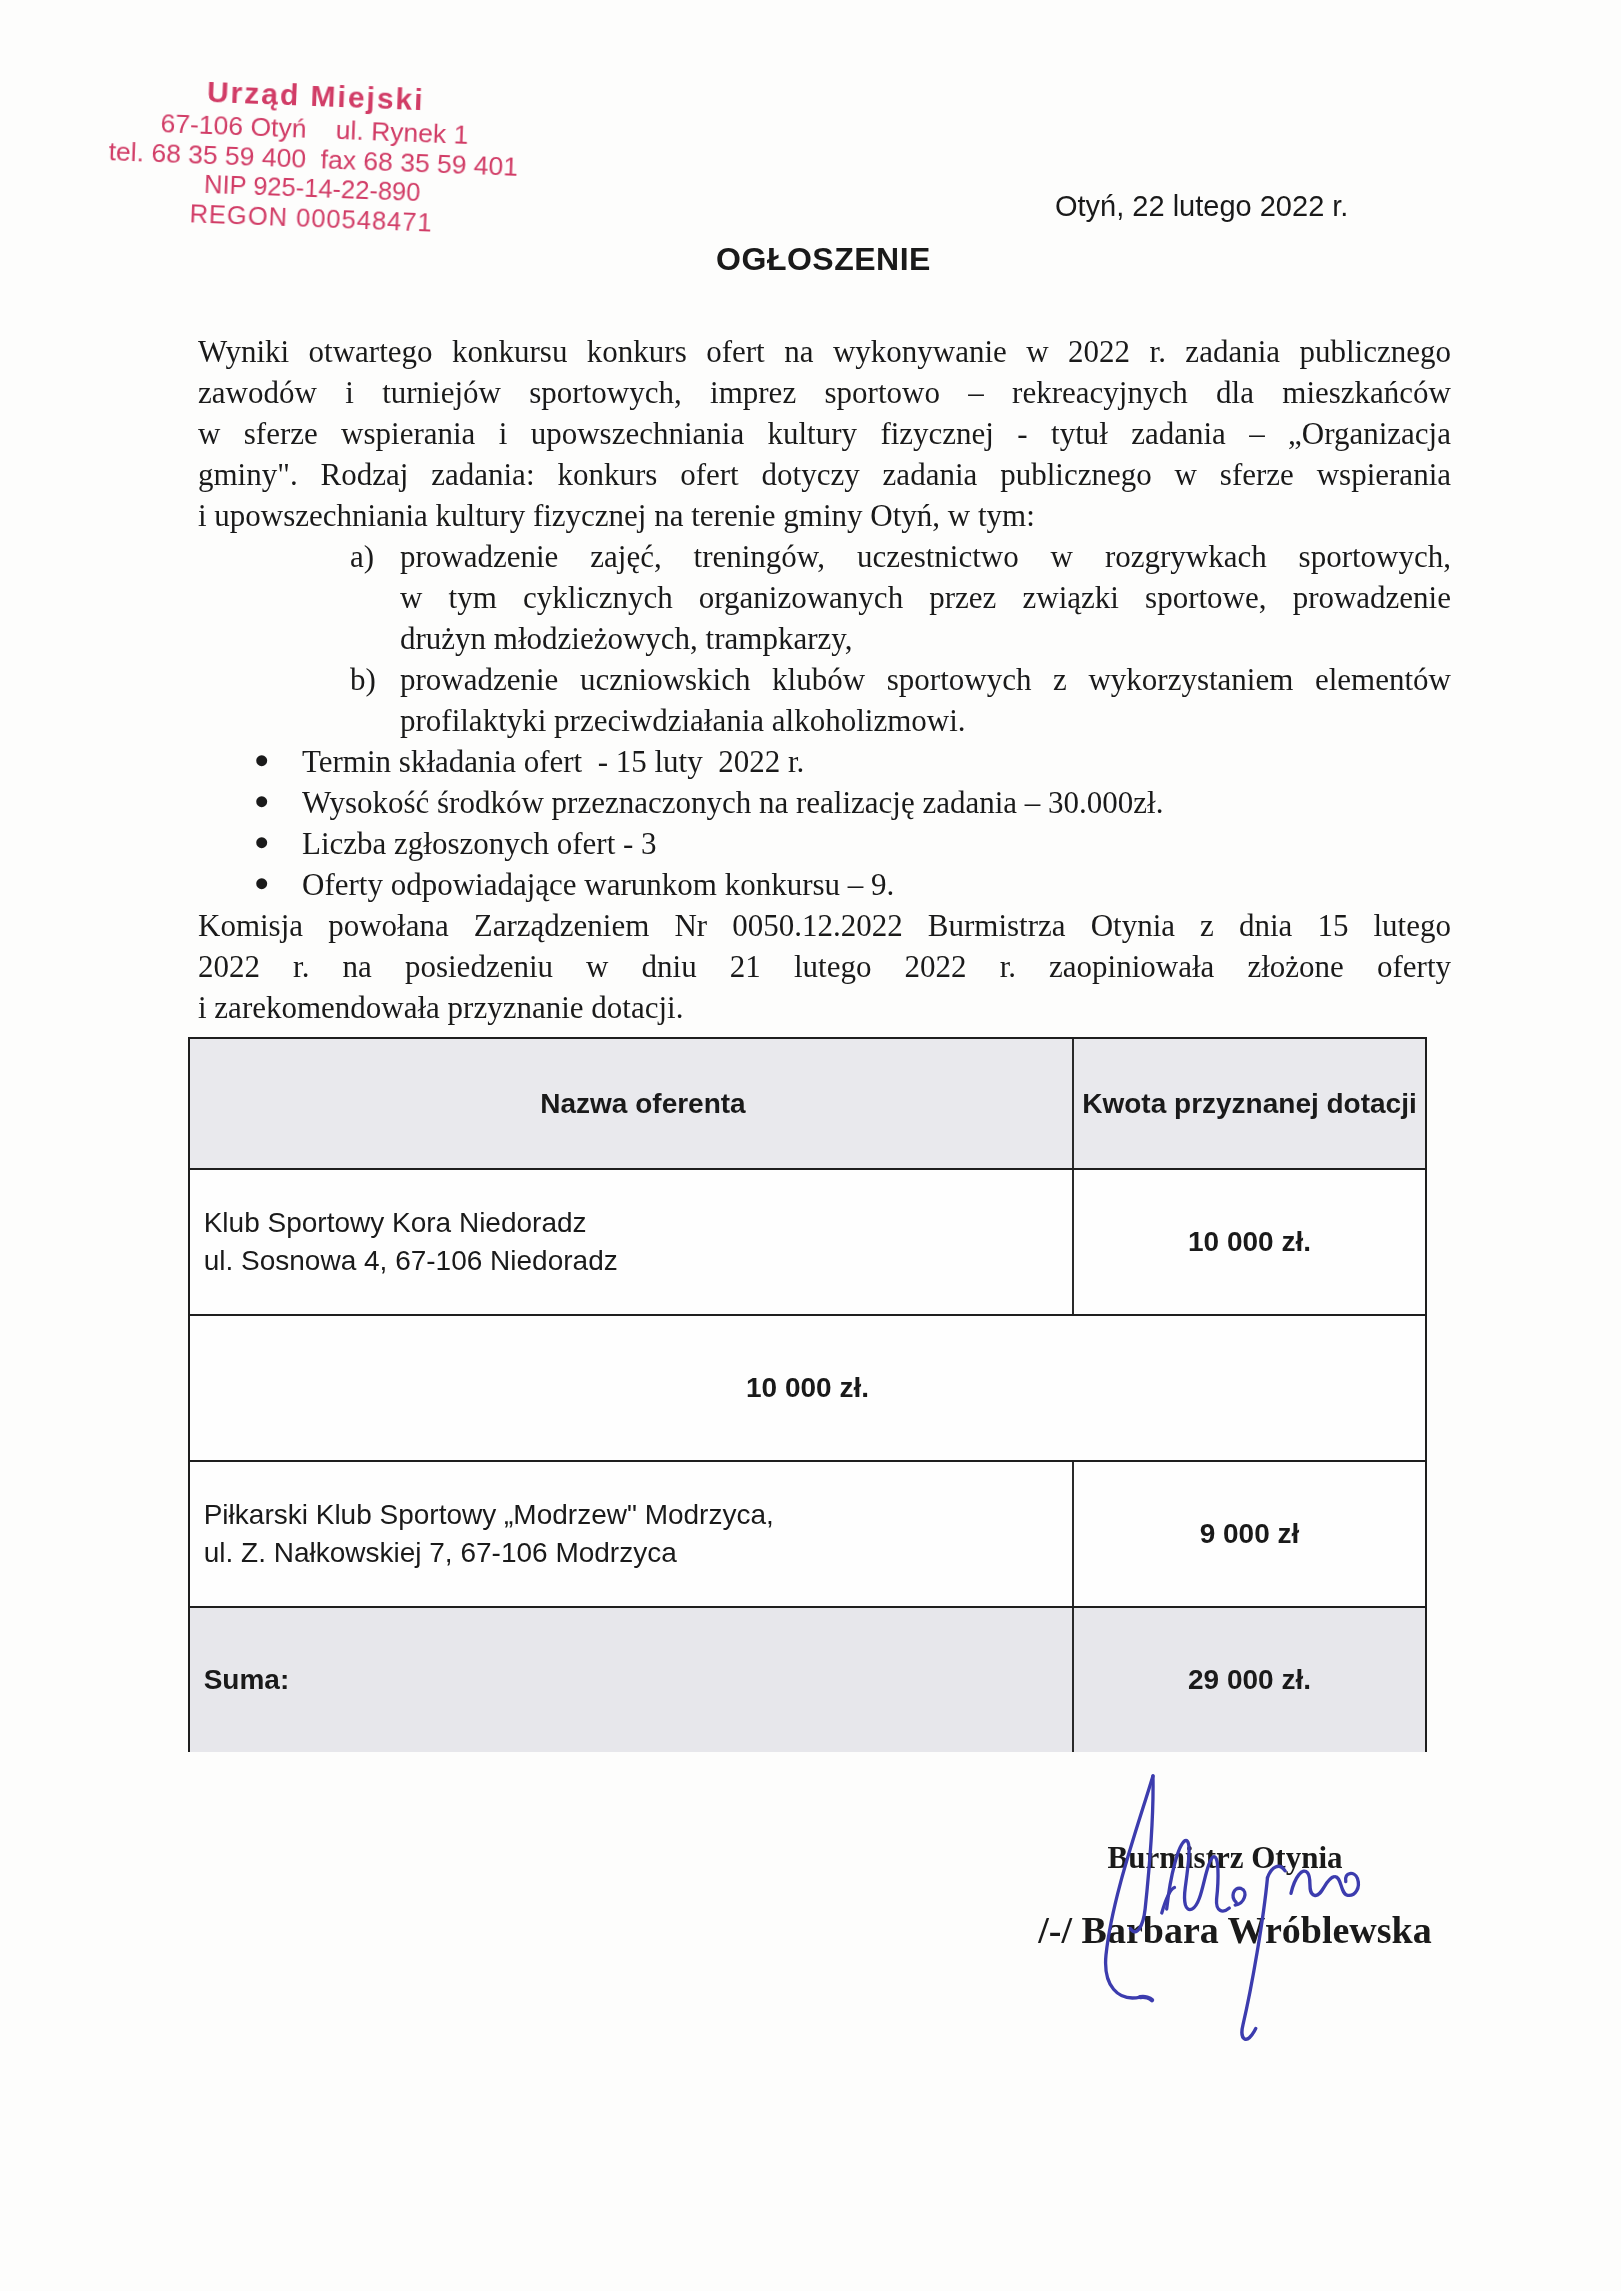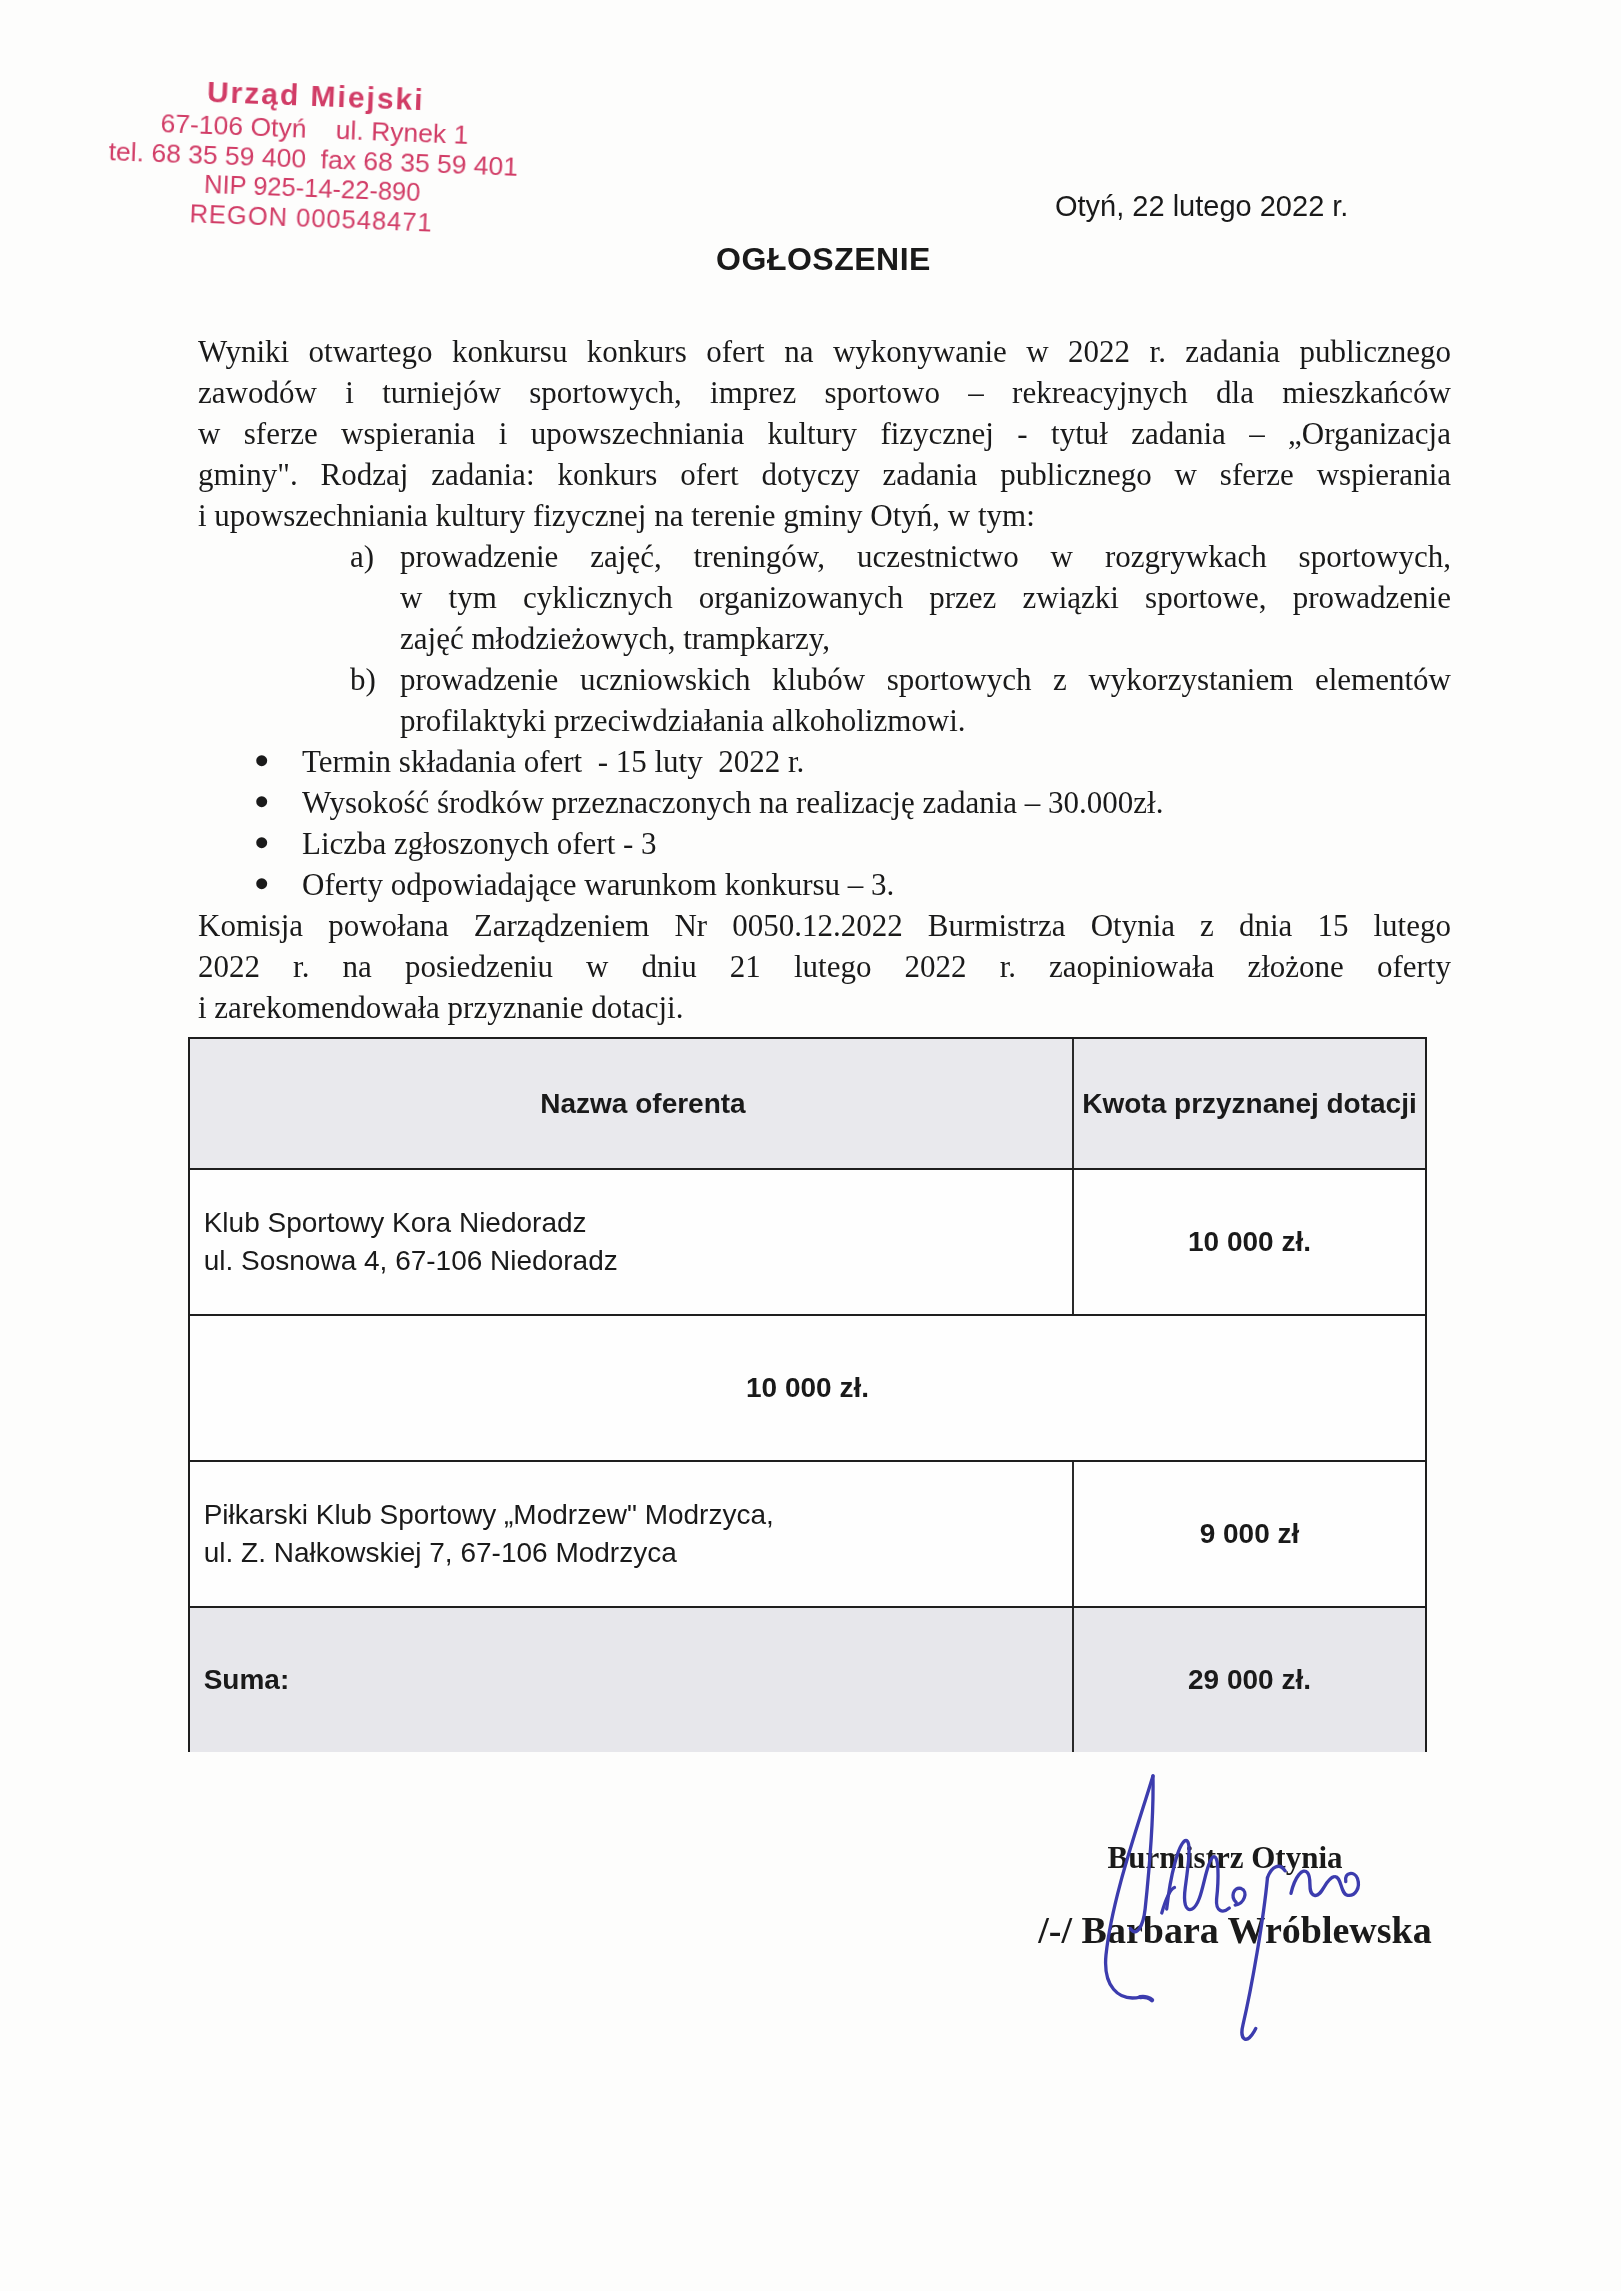--- a/index.html
+++ b/index.html
@@ -107,21 +107,21 @@
     <div class="jline">zawodów i turniejów sportowych, imprez sportowo – rekreacyjnych dla mieszkańców</div>
     <div class="jline">w sferze wspierania i upowszechniania kultury fizycznej - tytuł zadania – „Organizacja</div>
     <div class="jline">gminy". Rodzaj zadania: konkurs ofert dotyczy zadania publicznego w sferze wspierania</div>
     <div class="lline">i upowszechniania kultury fizycznej na terenie gminy Otyń, w tym:</div>
 
     <div class="ab-item">
       <span class="marker">a)</span>
       <div class="ab-lines">
         <div class="jline">prowadzenie zajęć, treningów, uczestnictwo w rozgrywkach sportowych,</div>
         <div class="jline">w tym cyklicznych organizowanych przez związki sportowe, prowadzenie</div>
-        <div class="lline">zajęć młodzieżowych, trampkarzy,</div>
+        <div class="lline">drużyn młodzieżowych, trampkarzy,</div>
       </div>
     </div>
 
     <div class="ab-item">
       <span class="marker">b)</span>
       <div class="ab-lines">
         <div class="jline">prowadzenie uczniowskich klubów sportowych z wykorzystaniem elementów</div>
         <div class="lline">profilaktyki przeciwdziałania alkoholizmowi.</div>
       </div>
     </div>
@@ -133,21 +133,21 @@
     <div class="bullet-line">
       <span class="dot">●</span>
       <div class="btxt">Wysokość środków przeznaczonych na realizację zadania – 30.000zł.</div>
     </div>
     <div class="bullet-line">
       <span class="dot">●</span>
       <div class="btxt">Liczba zgłoszonych ofert - 3</div>
     </div>
     <div class="bullet-line">
       <span class="dot">●</span>
-      <div class="btxt">Oferty odpowiadające warunkom konkursu – 3.</div>
+      <div class="btxt">Oferty odpowiadające warunkom konkursu – 9.</div>
     </div>
 
     <div class="jline">Komisja powołana Zarządzeniem Nr 0050.12.2022 Burmistrza Otynia z dnia 15 lutego</div>
     <div class="jline">2022 r. na posiedzeniu w dniu 21 lutego 2022 r. zaopiniowała złożone oferty</div>
     <div class="lline">i zarekomendowała przyznanie dotacji.</div>
   </div>
 
   <div class="grants">
     <div class="trow thead-row">
       <div class="tc1">Nazwa oferenta</div>

